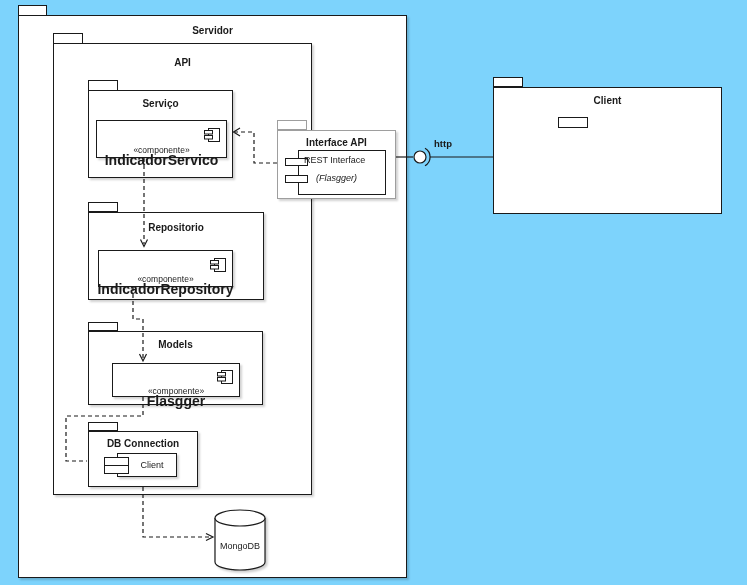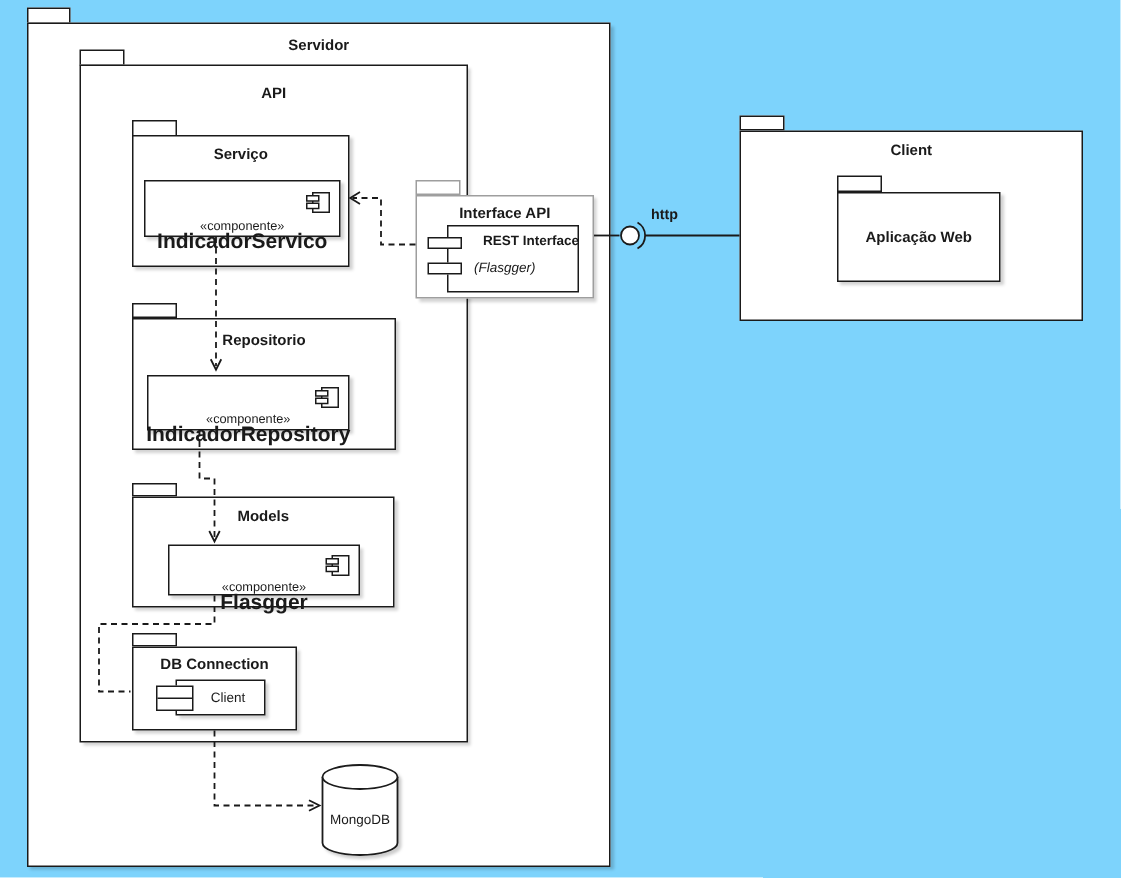--- a/index.html
+++ b/index.html
@@ -102,32 +102,29 @@
     <div style="width:100%;height:50%;border-bottom:1px solid #1a1a1a;box-sizing:border-box;"></div>
   </div>
 
   <div class="abs tab gray" style="left:277px;top:120px;width:30px;height:10px;"></div>
   <div class="abs body gray shadow" style="left:277px;top:130px;width:119px;height:69px;">
     <div class="title" style="padding-top:6px;">Interface API</div>
   </div>
   <div class="abs body" style="left:298px;top:150px;width:88px;height:45px;"></div>
   <div class="abs port" style="left:285px;top:158px;width:23px;height:8px;"></div>
   <div class="abs port" style="left:285px;top:175px;width:23px;height:8px;"></div>
-  <div class="abs lbl" style="left:322px;top:155px;font-weight:bold;">REST Interface</div>
+  <div class="abs lbl" style="left:304px;top:155px;">REST Interface</div>
   <div class="abs lbl" style="left:316px;top:173px;font-style:italic;">(Flasgger)</div>
 
   <div class="abs tab" style="left:493px;top:77px;width:30px;height:10px;"></div>
   <div class="abs body" style="left:493px;top:87px;width:229px;height:127px;">
     <div class="title" style="padding-top:7px;">Client</div>
   </div>
 
   <div class="abs tab" style="left:558px;top:117px;width:30px;height:11px;"></div>
-  <div class="abs body shadow center-v" style="left:558px;top:128px;width:109px;height:60px;">
-    <div class="title">Aplicação Web</div>
-  </div>
 
   <div class="abs lbl" style="left:434px;top:139px;width:36px;text-align:left;font-weight:bold;font-size:9.5px;">http</div>
 
   <svg class="abs" style="left:205px;top:503px;" width="80" height="80">
     <defs>
       <filter id="ds" x="-20%" y="-20%" width="150%" height="150%">
         <feDropShadow dx="2" dy="2" stdDeviation="1" flood-color="#000000" flood-opacity="0.2"></feDropShadow>
       </filter>
     </defs>
     <g filter="url(#ds)">

